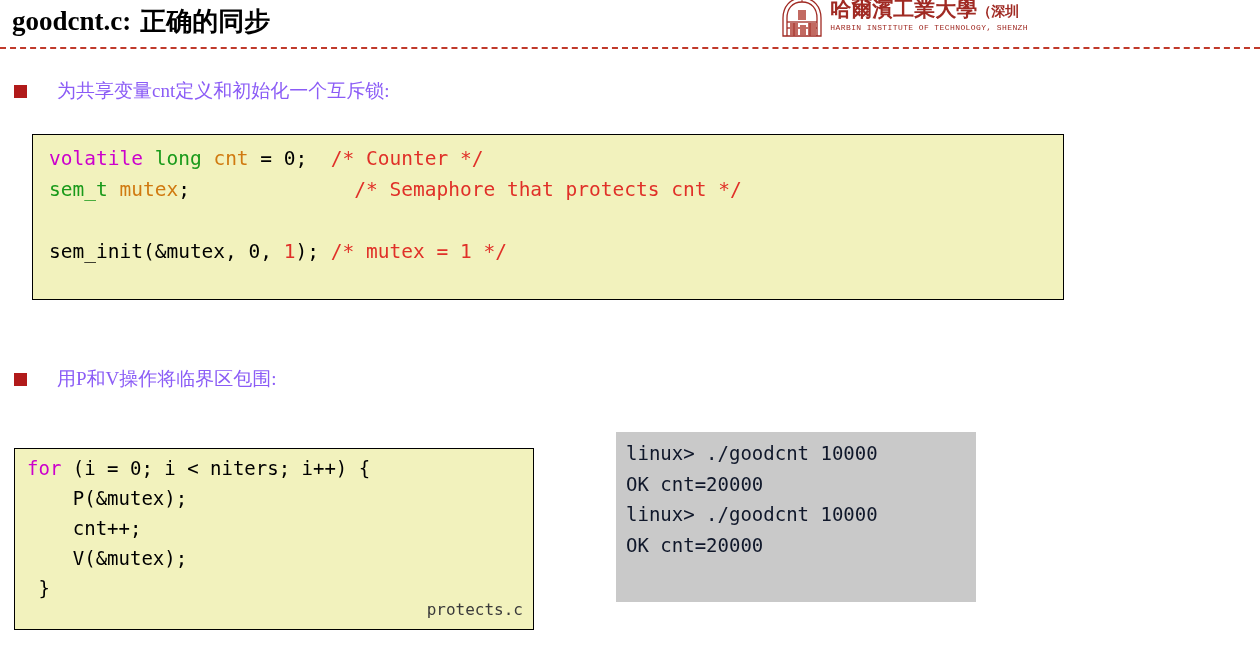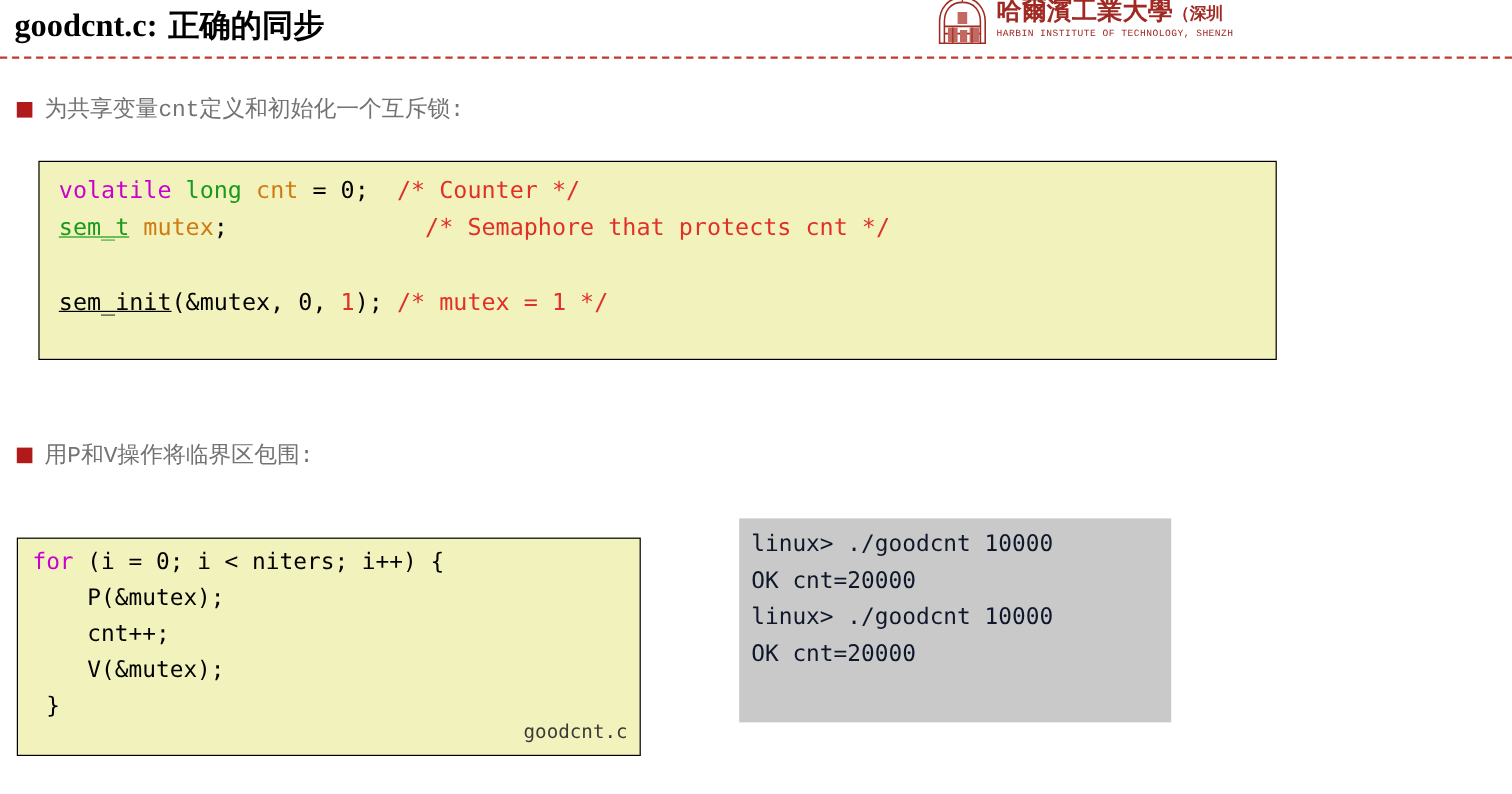--- a/index.html
+++ b/index.html
@@ -98,24 +98,24 @@
     display: flex;
     align-items: center;
   }
   .bullet-square {
     width: 13px;
     height: 13px;
     background: #b11a1a;
     flex: 0 0 auto;
   }
   .bullet-text {
-    margin-left: 10px;
-    font-family: Liberation Mono, monospace;
+    margin-left: 30px;
+    font-family: Liberation Serif, serif;
     font-size: 19px;
-    color: #737373;
+    color: #8b5cf6;
     white-space: nowrap;
   }
 
   #bullet-1 { left: 14px; top: 78px; }
   #bullet-2 { left: 14px; top: 366px; }
 
   
   .code-box {
     position: absolute;
     background: #f2f2bd;
@@ -143,21 +143,21 @@
     padding: 4px 0 0 12px;
     font-size: 19px;
     line-height: 30px;
   }
 
   .kw-purple  { color: #cc00cc; }
   .kw-green   { color: #1a9a1a; }
   .kw-orange  { color: #d07a10; }
   .kw-red     { color: #e03028; }
   .kw-black   { color: #000000; }
-  .underline-t { text-decoration: underline; }
+  .underline-t { }
 
   .code-file-label {
     position: absolute;
     right: 10px;
     bottom: 4px;
     font-family: "DejaVu Sans Mono", "Liberation Mono", monospace;
     font-size: 16px;
     color: #3a3a3a;
     white-space: pre;
   }
@@ -228,16 +228,16 @@
 </div>
 
 <div class="code-box" id="code-box-1"><div><span class="kw-purple">volatile</span><span class="kw-black"> </span><span class="kw-green">long</span><span class="kw-black"> </span><span class="kw-orange">cnt</span><span class="kw-black"> = 0;  </span><span class="kw-red">/* Counter */</span></div><div><span class="kw-green underline-t">sem_t</span><span class="kw-black"> </span><span class="kw-orange">mutex</span><span class="kw-black">;              </span><span class="kw-red">/* Semaphore that protects cnt */</span></div><div>&nbsp;</div><div><span class="kw-black underline-t">sem_init</span><span class="kw-black">(&amp;mutex, 0, </span><span class="kw-red">1</span><span class="kw-black">); </span><span class="kw-red">/* mutex = 1 */</span></div></div>
 
 <div class="bullet-row" id="bullet-2">
   <span class="bullet-square"></span>
   <span class="bullet-text">用P和V操作将临界区包围:</span>
 </div>
 
 <div class="code-box" id="code-box-2"><div><span class="kw-purple">for</span><span class="kw-black"> (i = 0; i &lt; niters; i++) {</span></div><div><span class="kw-black">    P(&amp;mutex);</span></div><div><span class="kw-black">    cnt++;</span></div><div><span class="kw-black">    V(&amp;mutex);</span></div><div><span class="kw-black"> }</span></div>
-  <span class="code-file-label">goodcnt.c</span>
+  <span class="code-file-label">protects.c</span>
 </div>
 
 <div id="terminal-panel"><div>linux&gt; ./goodcnt 10000</div><div>OK cnt=20000</div><div>linux&gt; ./goodcnt 10000</div><div>OK cnt=20000</div></div>
 
 </body></html>

